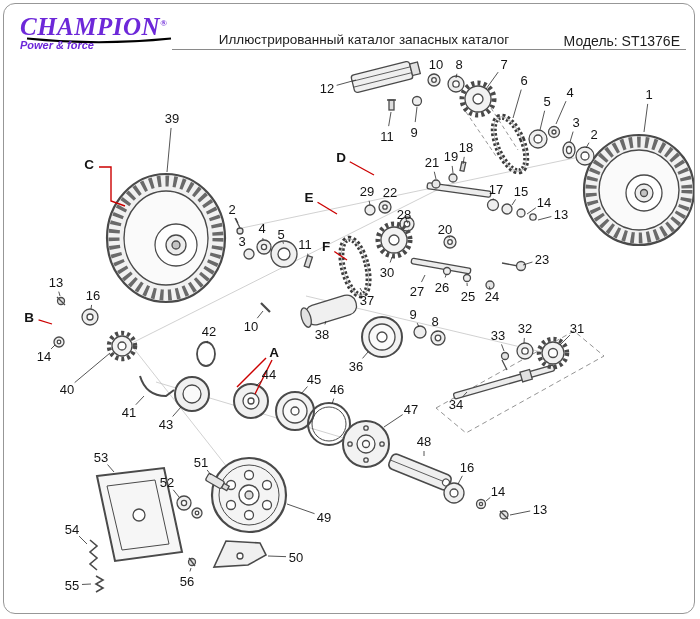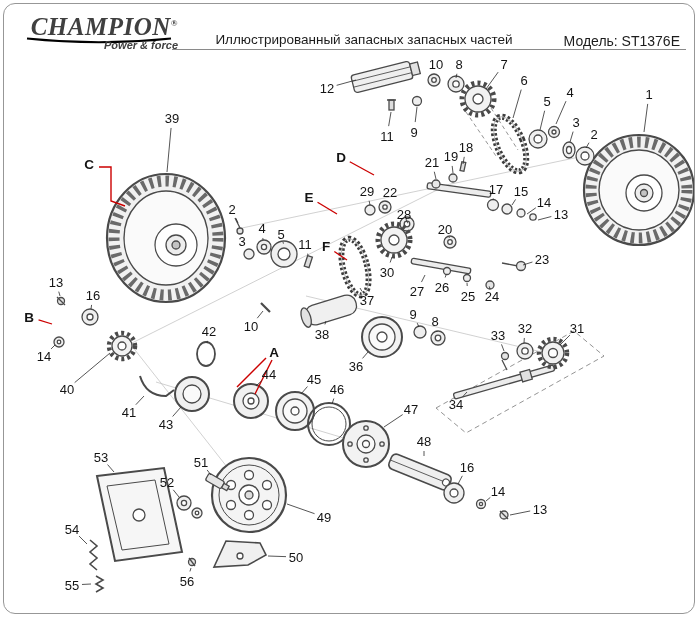--- a/index.html
+++ b/index.html
@@ -1,20 +1,20 @@
 <!DOCTYPE html>
 <html><head>
 <meta charset="utf-8">
 <style>
   html,body{margin:0;padding:0;background:#ffffff;}
   body{width:700px;height:619px;font-family:"Liberation Sans",sans-serif;}
   .page{position:relative;width:692px;height:611px;margin:3px;border:1.5px solid #979797;
         border-radius:12px;background:#ffffff;box-sizing:border-box;overflow:hidden;}
   .header{position:absolute;top:0;left:0;right:0;height:48px;z-index:5;}
-  .logo{position:absolute;left:16px;top:6px;width:158px;text-align:right;color:#404040;}
+  .logo{position:absolute;left:16px;top:6px;width:158px;text-align:left;color:#6d28d9;}
   .logo-text{font-family:"Liberation Serif",serif;font-style:italic;font-weight:bold;
              font-size:25px;line-height:26px;letter-spacing:.5px;white-space:nowrap;}
   .reg{font-size:9px;vertical-align:super;font-style:normal;}
   .swoosh{display:block;margin:-3px auto 0 auto;}
   .logo-tagline{font-style:italic;font-weight:bold;font-size:11px;margin-top:-5px;}
   .title{position:absolute;top:28px;left:175px;width:370px;text-align:center;
          font-size:13.5px;color:#1c1c1c;}
   .model{position:absolute;top:29px;right:14px;font-size:14px;color:#1c1c1c;}
   .rule{position:absolute;top:45px;left:168px;right:8px;border-top:1px solid #8a8a8a;}
   svg#diagram{position:absolute;top:0;left:0;width:692px;height:611px;}
@@ -28,21 +28,21 @@
 <div class="page">
 
   <div class="header">
     <div class="logo">
       <div class="logo-text"><span>CHAMPION</span><span class="reg">®</span></div>
       <svg class="swoosh" width="150" height="7">
         <path d="M3,1.5 Q75,9 147,1.5" stroke="#000" stroke-width="2.2" fill="none"></path>
       </svg>
       <div class="logo-tagline">Power &amp; force</div>
     </div>
-    <div class="title">Иллюстрированный запасных запасных частей</div>
+    <div class="title">Иллюстрированный каталог запасных каталог</div>
     <div class="model">Модель: ST1376E</div>
     <div class="rule"></div>
   </div>
 
   <svg id="diagram" viewBox="0 0 692 611">
     <g stroke="#4a4a4a" fill="none" stroke-width="1.3">
 
       <g stroke="#bdbdbd" stroke-width="0.7">
         <line x1="122" y1="342" x2="433" y2="186"></line>
         <line x1="238" y1="224" x2="580" y2="152"></line>

